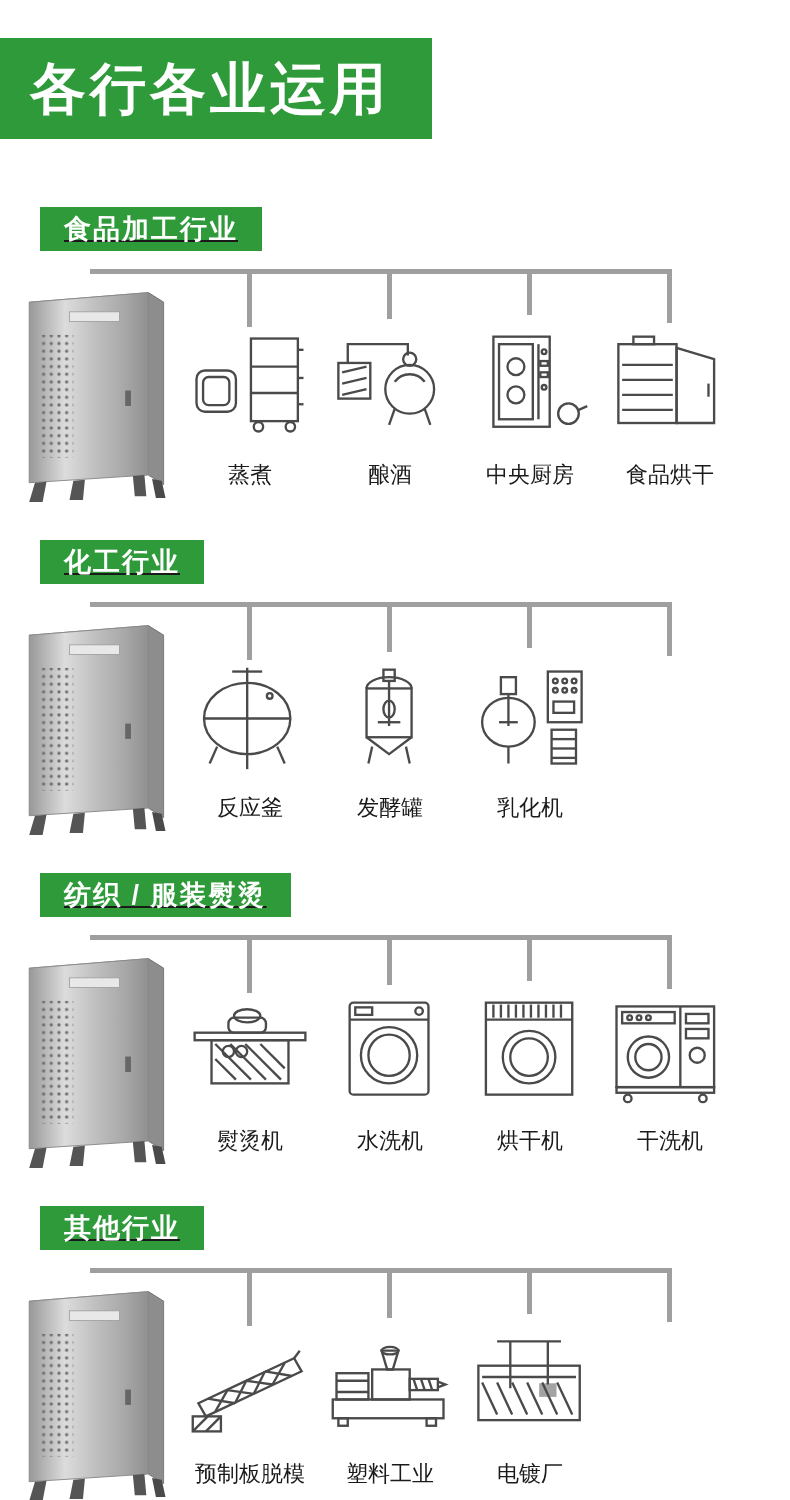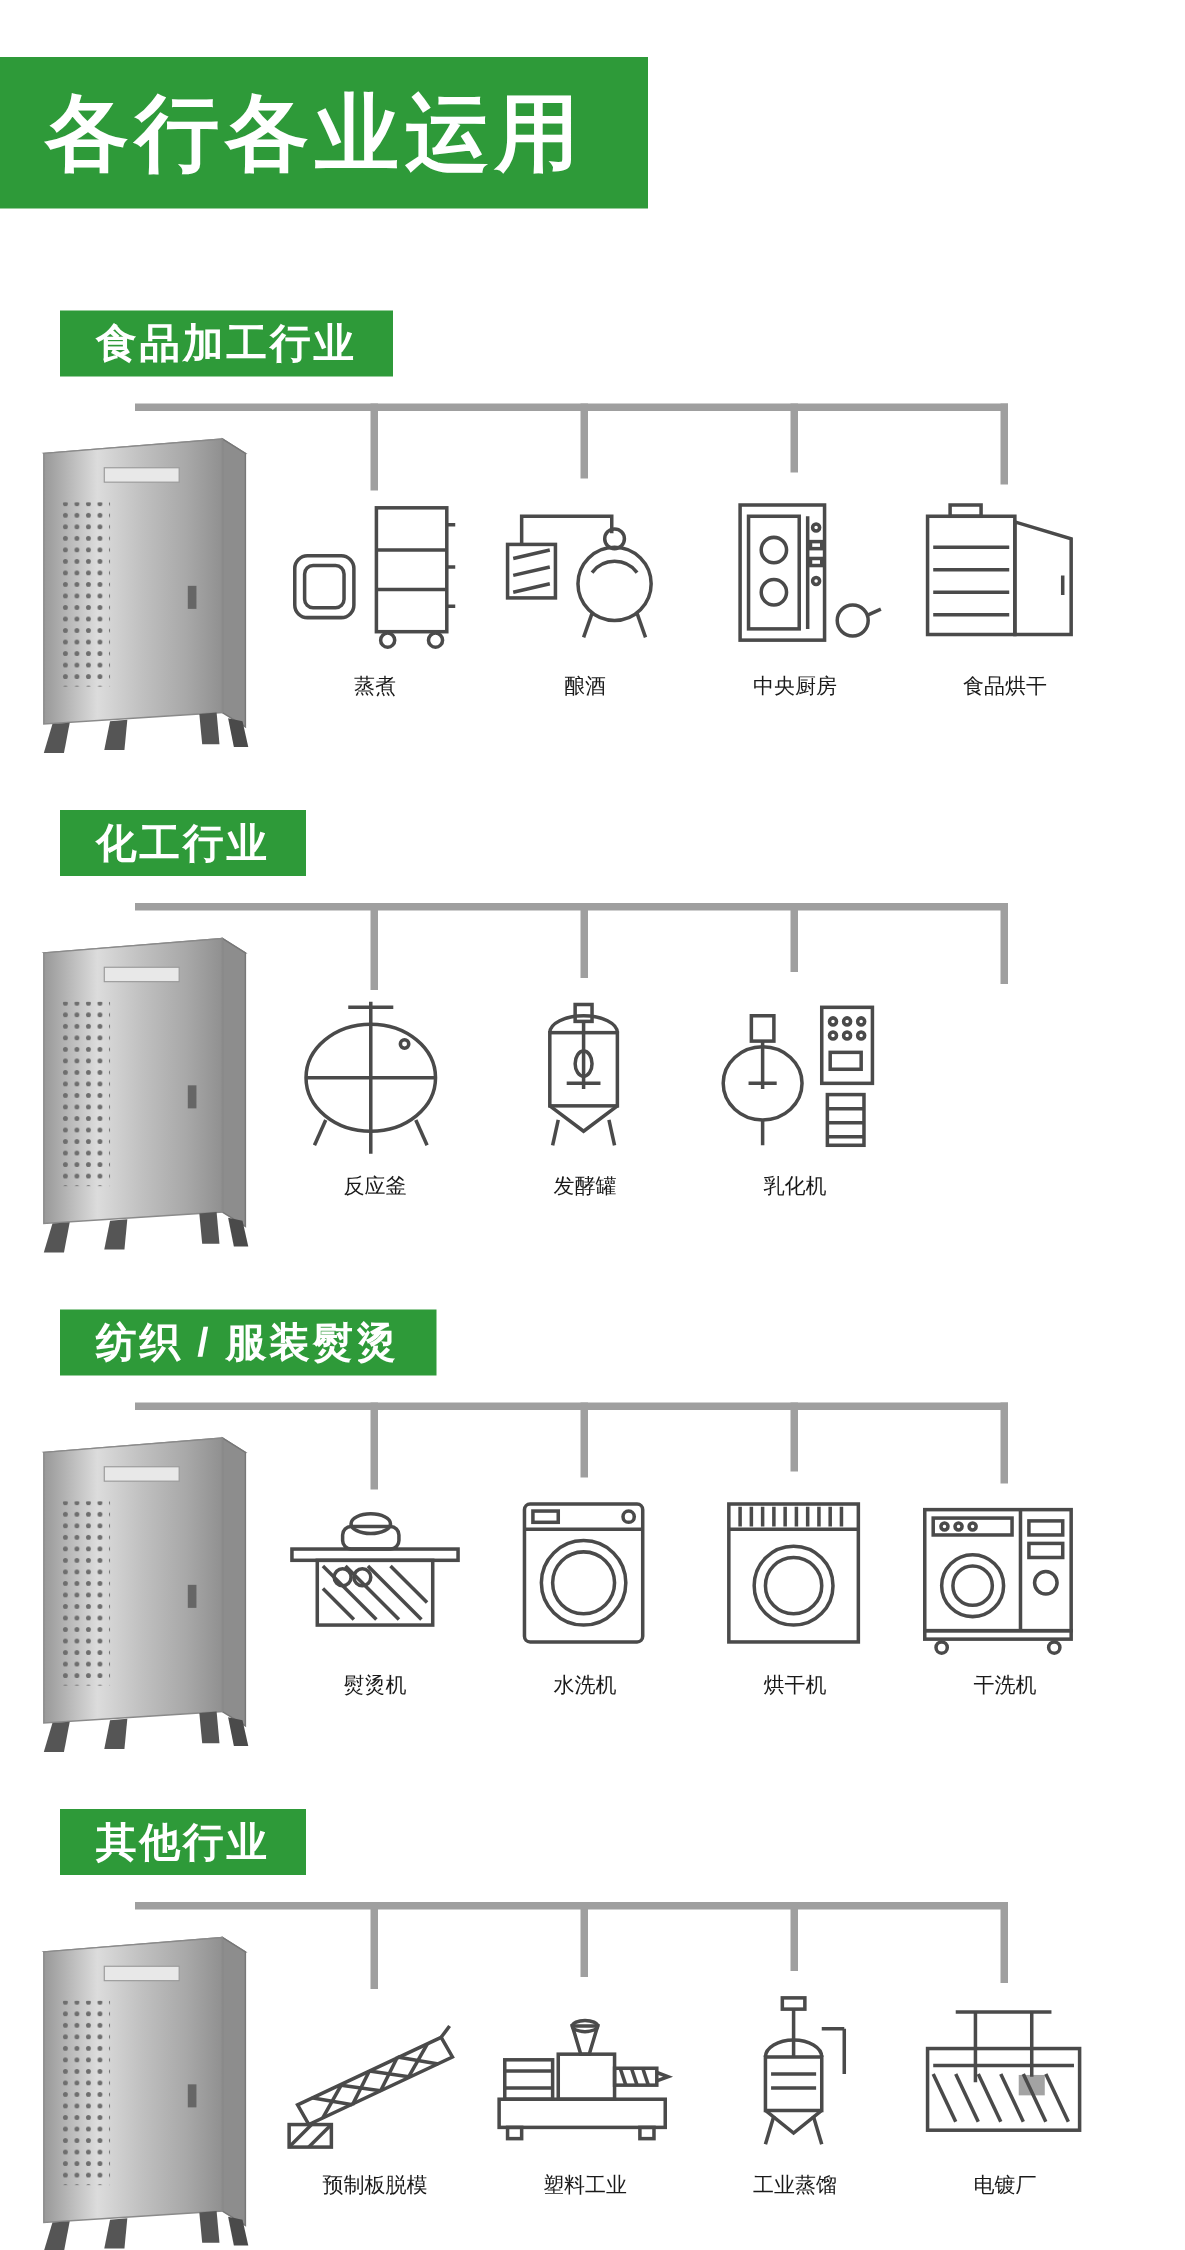--- a/index.html
+++ b/index.html
@@ -13,39 +13,39 @@
     font-family:"Liberation Sans", sans-serif;color:var(--ink);
   }
   .banner{
     width:432px;height:101px;background:var(--green);
     margin:38px 0 68px 0;display:flex;align-items:center;
     padding-left:30px;box-sizing:border-box;
   }
   .banner h1{
     margin:0;color:#fff;font-size:56px;font-weight:700;letter-spacing:4px;line-height:1;
   }
-  .section{margin:0 0 30px 0;}
+  .section{margin:0 0 30px 0;text-decoration:underline;}
   .section-header{
     width:fit-content;background:var(--green);color:#fff;
     margin:0 0 14px 40px;padding:7px 24px;
     font-size:27px;font-weight:700;letter-spacing:2px;line-height:30px;
   }
   .section-content{position:relative;height:245px;}
   .machine{position:absolute;left:10px;top:14px;width:168px;height:226px;}
   .h-line{position:absolute;left:90px;top:4px;width:582px;height:5px;background:var(--line);}
   .v-line{position:absolute;top:4px;width:5px;background:var(--line);}
   .v1{left:247px;height:58px;}
   .v2{left:387px;height:50px;}
   .v3{left:527px;height:46px;}
   .v4{left:667px;height:54px;}
   .items{position:absolute;left:180px;top:48px;display:flex;}
   .item{width:140px;display:flex;flex-direction:column;align-items:center;}
   .icon{width:122px;height:128px;margin-top:8px;color:#4a4a4a;}
   .item-label{
-    margin-top:0;font-size:14px;font-weight:500;color:var(--ink);
+    margin-top:11px;font-size:22px;font-weight:500;color:var(--ink);
     white-space:nowrap;text-align:center;
   }
 </style>
 </head>
 <body>
 
 <svg width="0" height="0" style="position:absolute" aria-hidden="true">
   <defs>
     <linearGradient id="metalGrad" x1="0" y1="0" x2="1" y2="0">
       <stop offset="0" stop-color="#989898"></stop>
@@ -477,25 +477,19 @@
         <div class="item-label">预制板脱模</div>
       </div>
       <div class="item">
         <svg class="icon">
             <use href="#ic-plastic"></use>
           </svg>
         <div class="item-label">塑料工业</div>
       </div>
       <div class="item">
         <svg class="icon">
-            <use href="#ic-distill"></use>
-          </svg>
-        <div class="item-label">工业蒸馏</div>
-      </div>
-      <div class="item">
-        <svg class="icon">
             <use href="#ic-plating"></use>
           </svg>
         <div class="item-label">电镀厂</div>
       </div>
     </div>
   </div>
 </section>
 
 </body></html>

